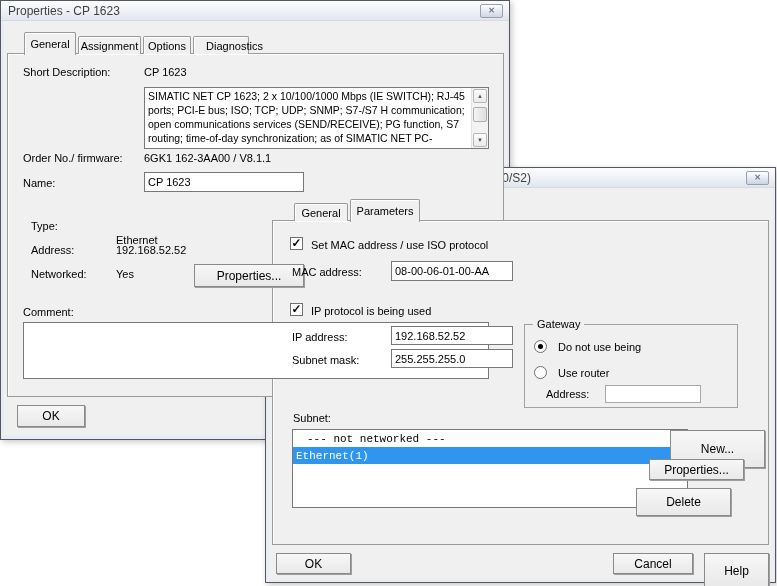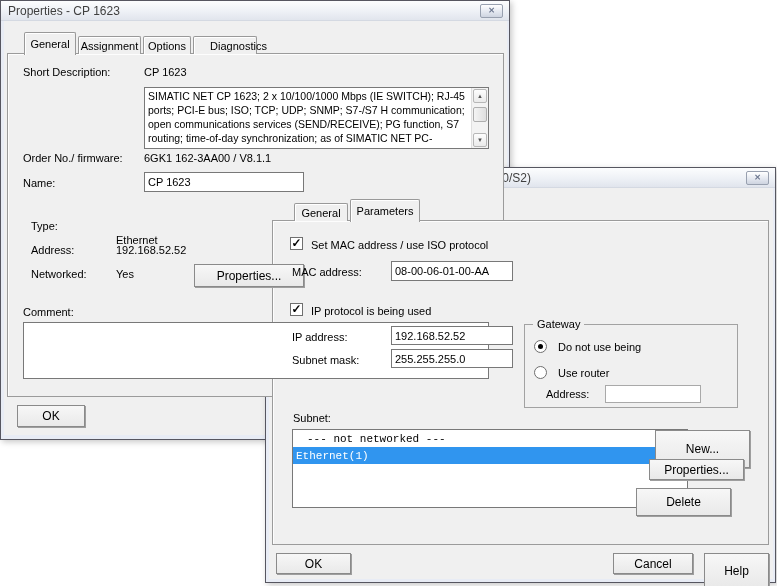--- a/index.html
+++ b/index.html
@@ -78,21 +78,21 @@
 
     <div class="tab active" style="left:7px;  width:52px;">
         <span>General</span>
       </div>
     <div class="tab" style="left:61px; width:63px;">
         <span>Assignment</span>
       </div>
     <div class="tab" style="left:126px;width:48px;">
         <span>Options</span>
       </div>
-    <div class="tab" style="left:176px;width:64px;padding-left:36px;">
+    <div class="tab" style="left:176px;width:56px;padding-left:36px;">
         <span>Diagnostics</span>
       </div>
 
     <div class="tabpage" style="left:6px; top:52px; width:497px; height:344px;"></div>
 
     <div class="lbl" style="left:22px; top:65px;">Short Description:</div>
     <div class="lbl" style="left:143px; top:65px;">CP 1623</div>
 
     <div class="descbox" style="left:143px; top:86px; width:345px; height:62px;">
       <div class="desc-text">SIMATIC NET CP 1623; 2 x 10/100/1000 Mbps (IE SWITCH); RJ-45 ports; PCI-E bus; ISO; TCP; UDP; SNMP; S7-/S7 H communication; open communications services (SEND/RECEIVE); PG function, S7 routing; time-of-day synchronization; as of SIMATIC NET PC-Software</div>
@@ -174,21 +174,21 @@
 
     <div class="lbl" style="left:27px; top:244px;">Subnet:</div>
     <div class="listbox" style="left:26px; top:261px; width:396px; height:79px;font-family:Liberation Mono, monospace;">
       <div class="list-item">
           <span>--- not networked ---</span>
         </div>
       <div class="list-item selected">
           <span>Ethernet(1)</span>
         </div>
     </div>
-    <div class="btn" style="left:389px; top:262px; width:95px; height:38px;">New...</div>
+    <div class="btn" style="left:404px; top:262px; width:95px; height:38px;">New...</div>
     <div class="btn" style="left:383px; top:291px; width:95px; height:21px;">Properties...</div>
     <div class="btn" style="left:370px; top:320px; width:95px; height:28px;">Delete</div>
 
     <div class="btn" style="left:10px;  top:385px; width:75px; height:21px;">OK</div>
     <div class="btn" style="left:347px; top:385px; width:80px; height:21px;">Cancel</div>
     <div class="btn" style="left:438px; top:385px; width:65px; height:35px;">Help</div>
   </div>
 
 </div>
 

